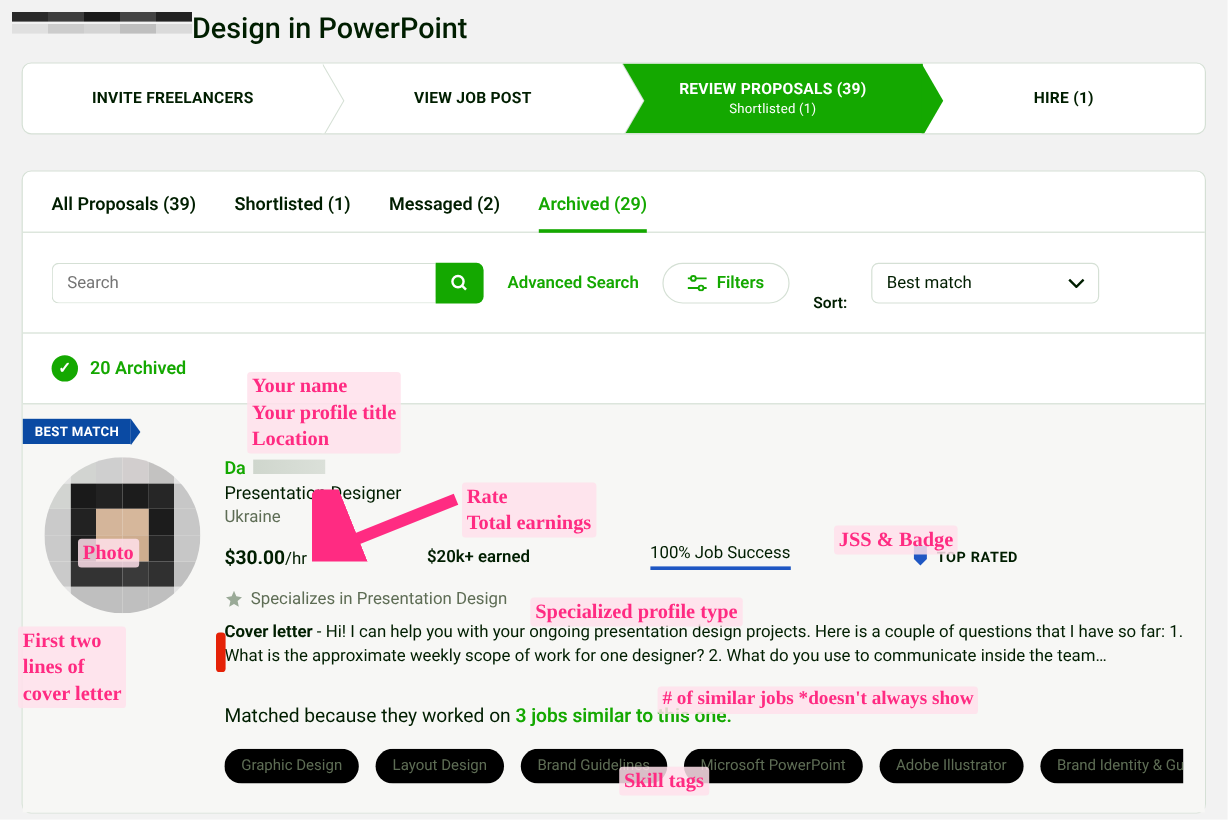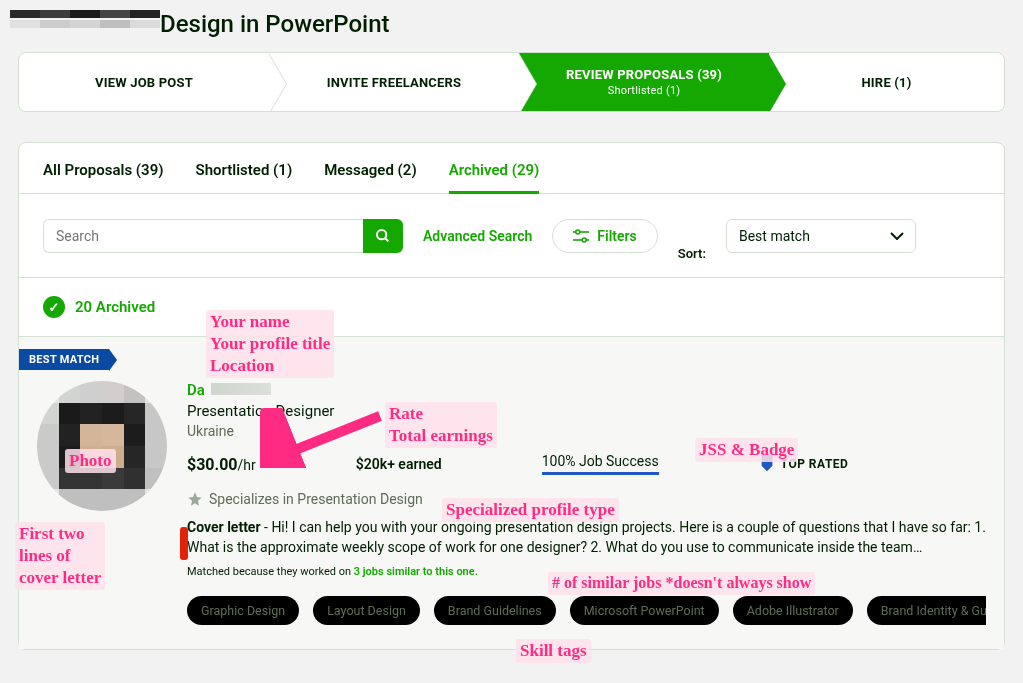--- a/index.html
+++ b/index.html
@@ -68,21 +68,21 @@
 .rate { font-size:16px; font-weight:700; }
 .rate span { font-weight:400; font-size:14px; }
 .earned { font-size:14px; font-weight:600; }
 .jss { font-size:14px; border-bottom:3px solid #1f57c3; padding-bottom:3px; font-weight:400; }
 .top-rated { display:flex; align-items:center; gap:6px; font-size:12px; font-weight:700; letter-spacing:.5px; }
 .top-rated svg { width:16px; height:18px; }
 .specializes { display:flex; align-items:center; gap:6px; margin-top:16px; color:#5e6d55; font-size:14px; }
 .specializes svg { fill:#9aaa97; }
 .cover-letter { font-size:14px; line-height:1.45; margin-top:10px; }
 .cover-letter .prefix { font-weight:700; }
-.matched-line { font-size:11px; margin-top:7px; }
+.matched-line { font-size:16px; margin-top:29px; }
 .matched-line .green { color:var(--green); font-weight:600; }
 
 
 .skill-row { display:flex; align-items:center; gap:14px; margin-top:18px; overflow:hidden; }
 .skill-tag { background:#000000; color:#5e6d55; font-size:12.5px; padding:7px 14px; border-radius:16px; white-space:nowrap; }
 
 
 .annot { position:absolute; font-family:"Comic Sans MS","Marker Felt",cursive; font-weight:700; color:var(--annot); font-size:17px; line-height:1.3; background:var(--annot-bg); padding:1px 4px; border-radius:3px; white-space:pre-line; z-index:50; pointer-events:none; }
 .annot.small { font-size:16px; }
 .arrow-annot { position:absolute; z-index:49; pointer-events:none; }
@@ -108,27 +108,27 @@
         <span style="background:#ccc"></span>
         <span style="background:#d4d4d4"></span>
         <span style="background:#bfbfbf"></span>
         <span style="background:#dadada"></span>
       </span>
   </span>
   <span class="page-title">Design in PowerPoint</span>
 </div>
 
 <div class="stepper-card">
+  <div class="step step2">
+    <span>INVITE FREELANCERS</span>
+    <span class="step-arrow-border"></span>
+      <span class="step-arrow"></span>
+  </div>
   <div class="step step1">
     <span>VIEW JOB POST</span>
-    <span class="step-arrow-border"></span>
-      <span class="step-arrow"></span>
-  </div>
-  <div class="step step2">
-    <span>INVITE FREELANCERS</span>
     <span class="step-arrow-border"></span>
       <span class="step-arrow"></span>
   </div>
   <div class="step step3 active">
     <span>REVIEW PROPOSALS (39)</span>
     <span class="step-sub">Shortlisted (1)</span>
     <span class="step-arrow"></span>
   </div>
   <div class="step step4">
     <span>HIRE (1)</span>

